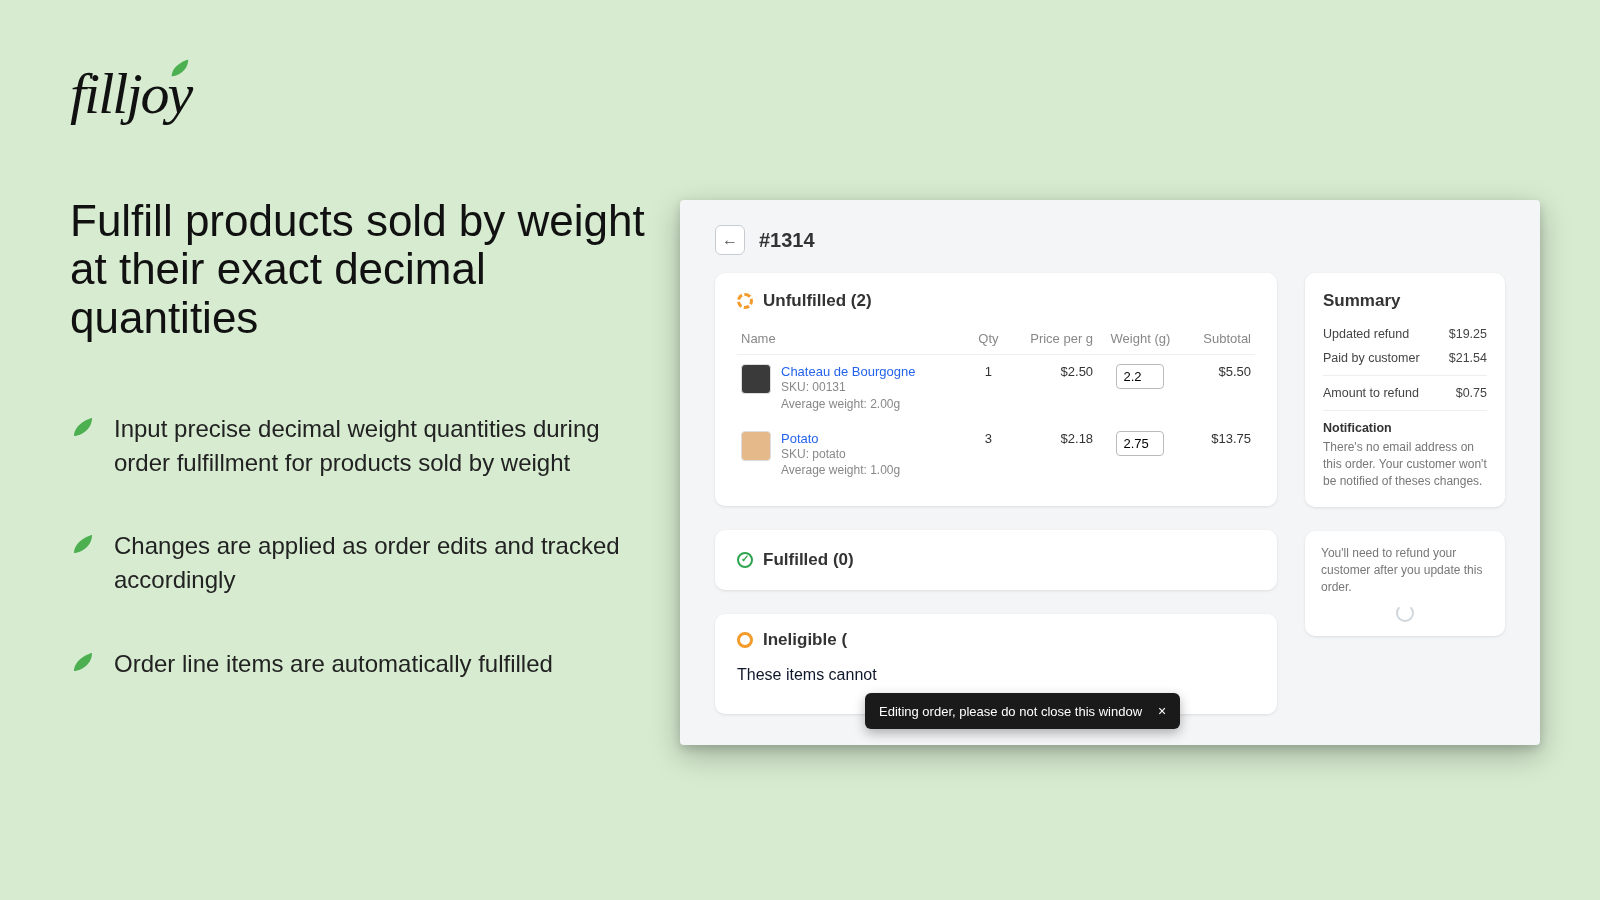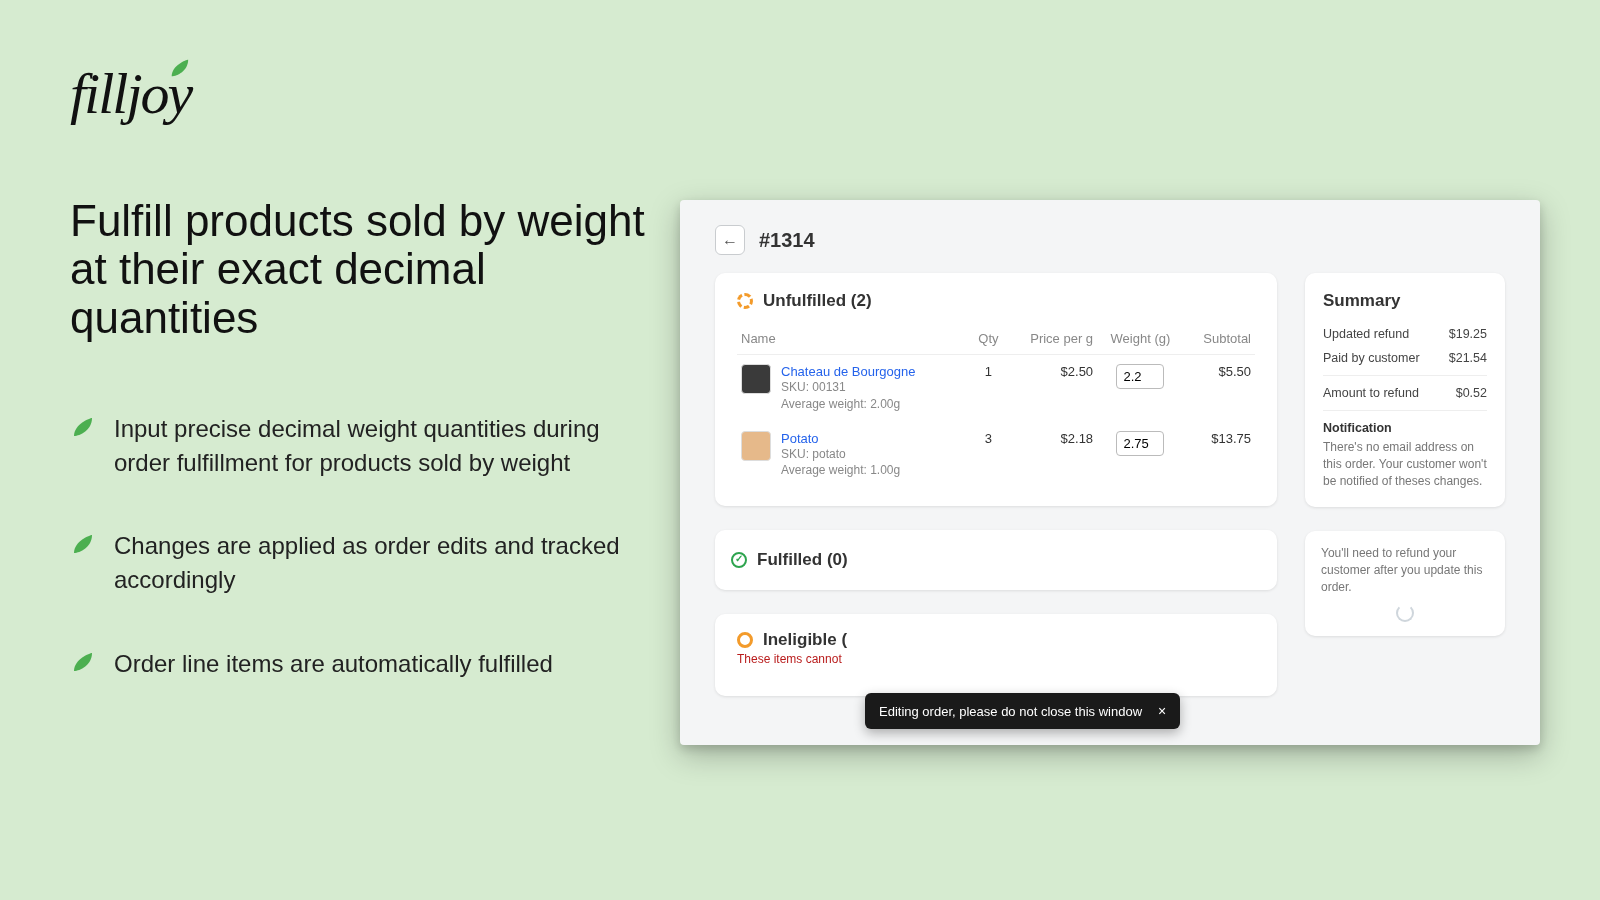--- a/index.html
+++ b/index.html
@@ -108,23 +108,23 @@
     margin-bottom: 24px;
   }
   .card-title {
     display: flex;
     align-items: center;
     gap: 10px;
     font-size: 17px;
     font-weight: 600;
   }
   .card-sub {
-    font-size: 12px;
-    color: #b91c1c;
-    margin-top: 2px;
+    font-size: 16px;
+    color: #0f172a;
+    margin-top: 16px;
   }
   .status-icon {
     width: 16px; height: 16px;
     border-radius: 50%;
     display: inline-block;
   }
   .status-unfulfilled {
     border: 3px dashed #f39b2b;
     background: #fff;
   }
@@ -332,21 +332,21 @@
                 </td>
                 <td class="c">3</td>
                 <td class="r">$2.18</td>
                 <td class="c"><input class="weight-input" value="2.75" style=""></td>
                 <td class="r">$13.75</td>
               </tr>
             </tbody>
           </table>
         </div>
 
-        <div class="card" style="padding:20px 16px;">
+        <div class="card" style="padding:20px 22px;">
           <div class="card-title">
             <span class="status-icon status-fulfilled"></span>
             <span>Fulfilled (0)</span>
           </div>
         </div>
 
         <div class="card" style="padding:16px 22px 30px;">
           <div class="card-title">
             <span class="status-icon status-ineligible"></span>
             <span>Ineligible (</span>
@@ -362,21 +362,21 @@
             <span>Updated refund</span>
             <span>$19.25</span>
           </div>
           <div class="summary-row">
             <span>Paid by customer</span>
             <span>$21.54</span>
           </div>
           <div class="summary-divider"></div>
           <div class="summary-row">
             <span>Amount to refund</span>
-            <span>$0.52</span>
+            <span>$0.75</span>
           </div>
           <div class="summary-divider"></div>
           <div class="summary-note-h">Notification</div>
           <div class="summary-note">There's no email address on this order. Your customer won't be notified of theses changes.</div>
         </div>
 
         <div class="side-card2">
           <span>You'll need to refund your customer after you update this order.</span>
           <div class="spinner"></div>
         </div>

